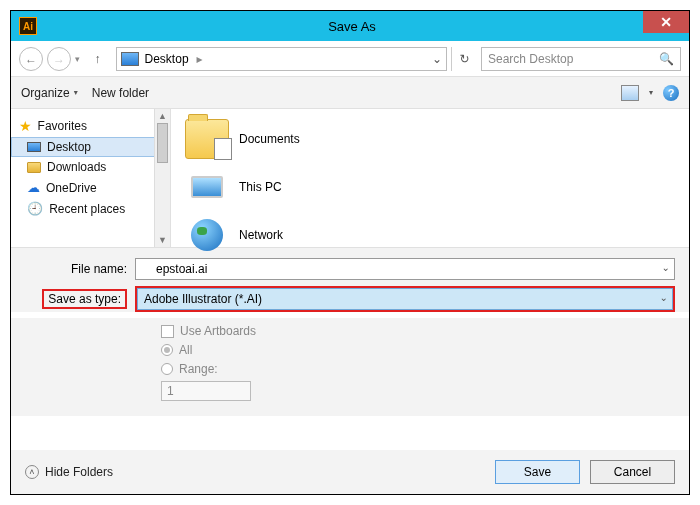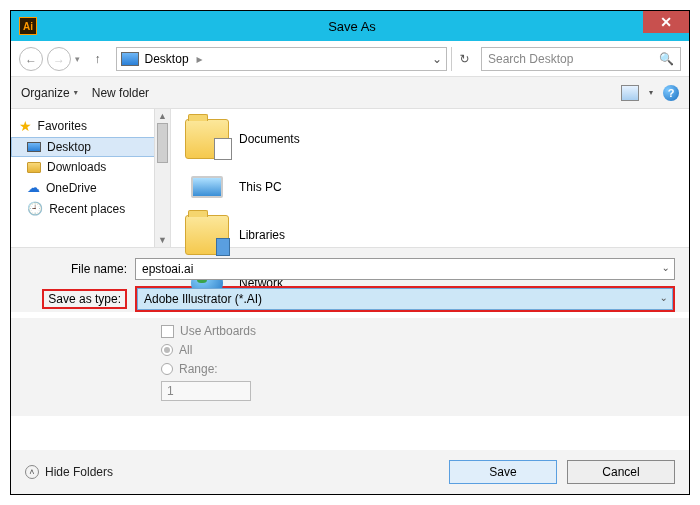--- a/index.html
+++ b/index.html
@@ -48,37 +48,37 @@
   .bigicon.pc { display:flex; align-items:center; justify-content:center;}
   .bigicon.pc .mon { width:32px; height:22px; background:linear-gradient(#aee0ff,#3a8fd6); border:2px solid #ccc; border-radius:2px;}
   .bigicon.net { display:flex; align-items:center; justify-content:center;}
   .bigicon.net .globe { width:32px; height:32px; border-radius:50%; background:radial-gradient(circle at 35% 30%, #8fd6ff, #1a6fc0); position:relative; overflow:hidden;}
   .bigicon.net .globe::after { content:""; position:absolute; left:6px; top:8px; width:10px; height:8px; background:#3aa34a; border-radius:40%;}
   .doc-overlay { position:absolute; right:-4px; bottom:-2px; width:18px; height:22px; background:#fff; border:1px solid #888;}
   .lib-overlay { position:absolute; right:-2px; bottom:-2px; width:14px; height:18px; background:#5a9fe0; border:1px solid #3a6fa0;}
   .formarea { background:#f3f3f3; padding:10px 14px 0 14px; border-top:1px solid #e0e0e0;}
   .frow { display:flex; align-items:center; margin-bottom:6px;}
   .flabel { width:110px; text-align:right; padding-right:8px; color:#000;}
-  .finput { flex:1; height:22px; border:1px solid #999; background:#fff; padding:0 6px; display:flex; align-items:center; position:relative;}
+  .finput { flex:1; height:22px; border:1px solid #999; background:#fff; padding:0 20px; display:flex; align-items:center; position:relative;}
   .finput .dd { position:absolute; right:4px; top:3px; color:#555; font-size:10px;}
   .ftype { flex:1; height:22px; border:1px solid #6fa8d8; background:#cde7f7; padding:9px 6px; display:flex; align-items:center; position:relative; cursor:pointer;}
   .ftype .dd { position:absolute; right:4px; top:3px; color:#555; font-size:10px;}
   .highlight-label { border:2px solid #e02020; padding:1px 4px;}
   .highlight-field-wrap { border:2px solid #e02020; padding:0; flex:1; display:flex;}
   .optarea { padding:6px 14px 10px 150px; background:#f3f3f3;}
   .optrow { display:flex; align-items:center; gap:6px; color:#888; margin-bottom:5px;}
   .chk { width:13px; height:13px; border:1px solid #aaa; background:#fff;}
   .radio { width:12px; height:12px; border:1px solid #aaa; border-radius:50%; background:#fff; position:relative;}
   .radio.sel::after { content:""; position:absolute; left:2px; top:2px; width:6px; height:6px; background:#bbb; border-radius:50%;}
   .rangeinput { width:90px; height:20px; border:1px solid #bbb; background:#f8f8f8; padding:0 5px; color:#888; display:flex; align-items:center;}
   .footer { position:absolute; bottom:0; left:0; right:0; height:44px; background:#f3f3f3; display:flex; align-items:center; padding:0 14px; border-top:none;}
   .hidefolders { display:flex; align-items:center; gap:6px; color:#222; cursor:pointer;}
   .hidefolders .caret { width:14px;height:14px;border:1px solid #888;border-radius:50%;display:flex;align-items:center;justify-content:center;font-size:9px;color:#555;}
   .footer .btns { margin-left:auto; display:flex; gap:10px;}
-  .btn { width:108px; height:24px; border:1px solid #888; background:#eee; display:flex; align-items:center; justify-content:center; cursor:pointer;}
+  .btn { width:85px; height:24px; border:1px solid #888; background:#eee; display:flex; align-items:center; justify-content:center; cursor:pointer;}
   .btn.primary { border:1px solid #5a9fe0; background:#e0eefa;}
 </style>
 </head>
 <body>
 
 <div class="outer">
 
   <div class="titlebar">
     <div class="appicon">Ai</div>
     <div class="title">Save As</div>
@@ -155,26 +155,20 @@
           </div>
         <span>Documents</span>
       </div>
       <div class="fileitem">
         <div class="bigicon pc">
             <div class="mon"></div>
           </div>
         <span>This PC</span>
       </div>
       <div class="fileitem">
-        <div class="bigicon folder">
-            <div class="lib-overlay"></div>
-          </div>
-        <span>Libraries</span>
-      </div>
-      <div class="fileitem">
         <div class="bigicon net">
             <div class="globe"></div>
           </div>
         <span>Network</span>
       </div>
     </div>
   </div>
 
   <div class="formarea">
     <div class="frow">

